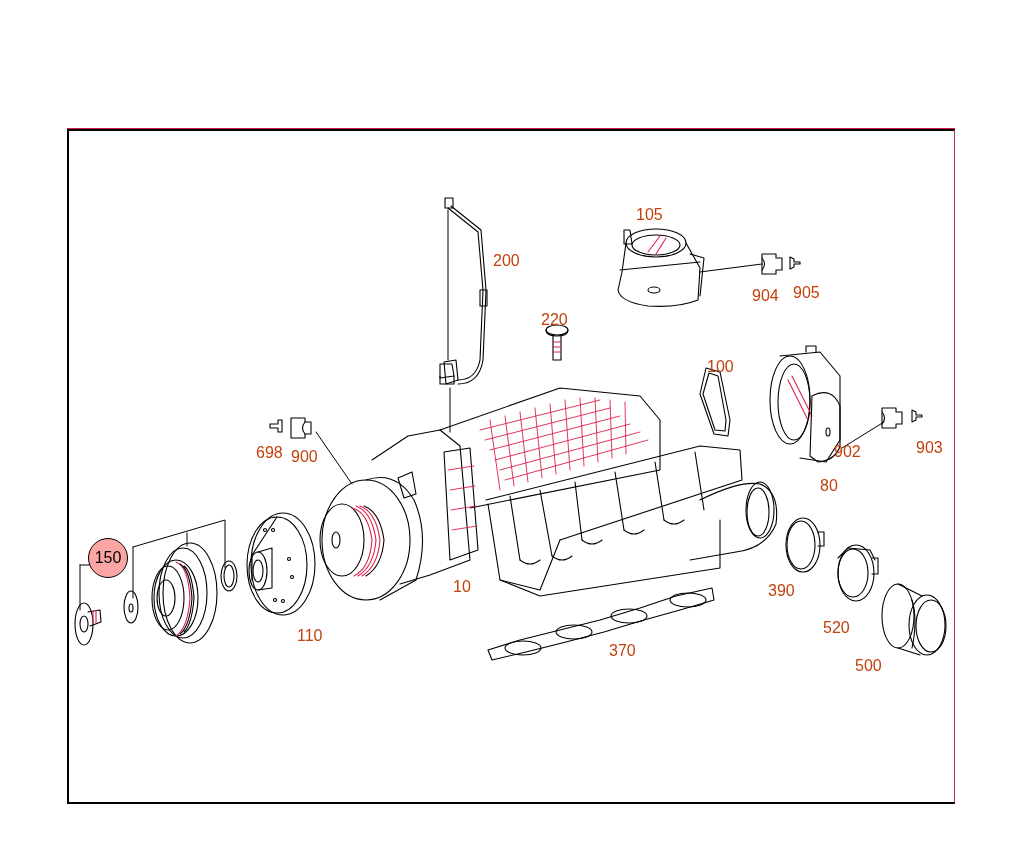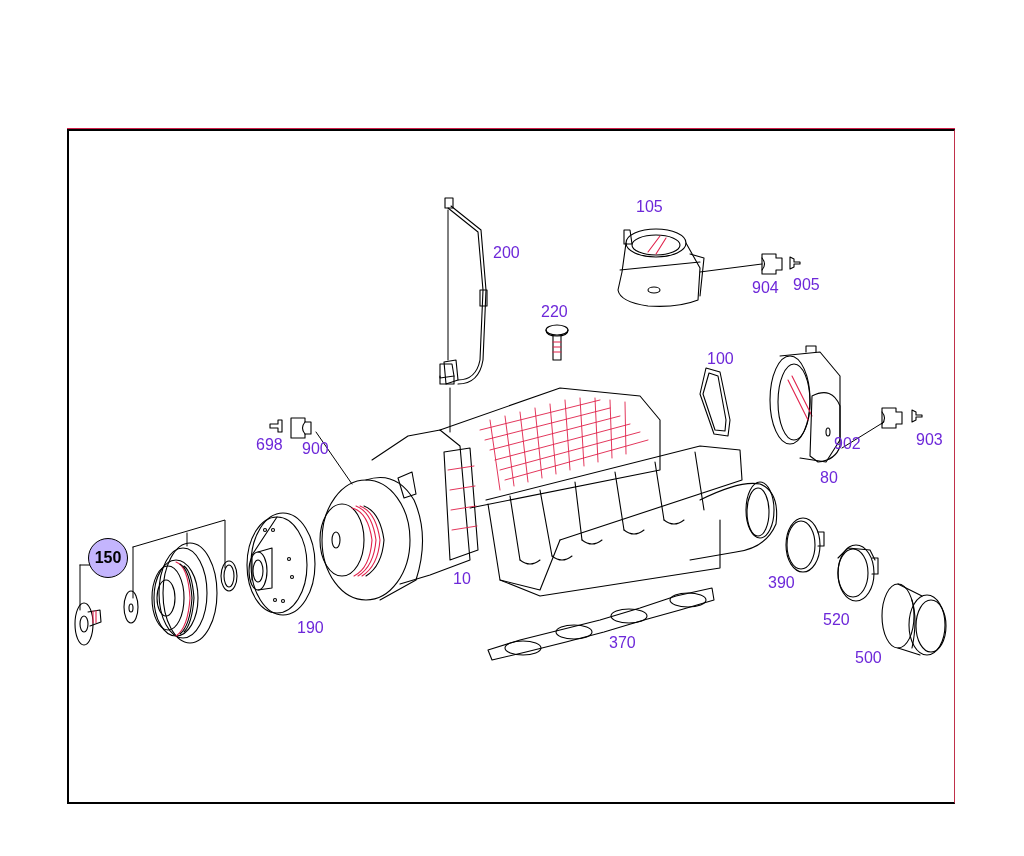--- a/index.html
+++ b/index.html
@@ -4,23 +4,23 @@
 <style>
   html, body { margin: 0; padding: 0; background: #ffffff; }
   body { width: 1024px; height: 856px; position: relative; overflow: hidden;
          font-family: "Liberation Sans", sans-serif; }
   #frame { position: absolute; left: 67px; top: 129px; width: 888px; height: 675px;
            border-left: 2px solid #000; border-bottom: 2px solid #000;
            border-top: 2px solid #000; border-right: 1px solid #c0304a;
            box-sizing: border-box; }
   #frame::before { content: ""; position: absolute; left: -2px; right: -1px; top: -3px; height: 1px; background: #d0204a; }
   #diagram { position: absolute; left: 0; top: 0; width: 1024px; height: 856px; }
-  .lbl { position: absolute; font-size: 16px; color: #6d28d9; line-height: 1; white-space: nowrap; }
+  .lbl { position: absolute; font-size: 16px; color: #c2410c; line-height: 1; white-space: nowrap; margin-top: 8px; }
   .bubble { position: absolute; width: 40px; height: 40px; border: 1.5px solid #000; border-radius: 50%;
-            display: flex; align-items: center; justify-content: center; font-size: 16px; background: #c4b5fd; box-sizing: border-box; font-weight: bold; }
+            display: flex; align-items: center; justify-content: center; font-size: 16px; background: #fca5a5; box-sizing: border-box; }
 </style>
 </head>
 <body>
 
 <div id="frame"></div>
 
 <svg id="diagram" viewBox="0 0 1024 856" xmlns="http://www.w3.org/2000/svg" fill="none" stroke="#000" stroke-width="1.1" stroke-linejoin="round" stroke-linecap="round">
 
   <g stroke-width="1">
     <line x1="316" y1="432" x2="352" y2="484"></line>
@@ -202,26 +202,26 @@
   </g>
   <g>
     <path d="M790 257 l0 12 l4 -2 l0 -3 l6 0 l0 -2 l-6 0 l0 -3 z"></path>
   </g>
 </svg>
 
 <div class="lbl" style="left:453px;top:571px">10</div>
 <div class="lbl" style="left:820px;top:470px">80</div>
 <div class="lbl" style="left:707px;top:351px">100</div>
 <div class="lbl" style="left:636px;top:199px">105</div>
-<div class="lbl" style="left:297px;top:620px">190</div>
+<div class="lbl" style="left:297px;top:620px">110</div>
 <div class="bubble" style="left:88px;top:538px">150</div>
 <div class="lbl" style="left:493px;top:245px">200</div>
 <div class="lbl" style="left:609px;top:635px">370</div>
 <div class="lbl" style="left:541px;top:304px">220</div>
 <div class="lbl" style="left:855px;top:650px">500</div>
 <div class="lbl" style="left:768px;top:575px">390</div>
 <div class="lbl" style="left:823px;top:612px">520</div>
-<div class="lbl" style="left:302px;top:441px">900</div>
+<div class="lbl" style="left:291px;top:441px">900</div>
 <div class="lbl" style="left:256px;top:437px">698</div>
 <div class="lbl" style="left:834px;top:436px">902</div>
 <div class="lbl" style="left:916px;top:432px">903</div>
 <div class="lbl" style="left:752px;top:280px">904</div>
 <div class="lbl" style="left:793px;top:277px">905</div>
 
 </body></html>

